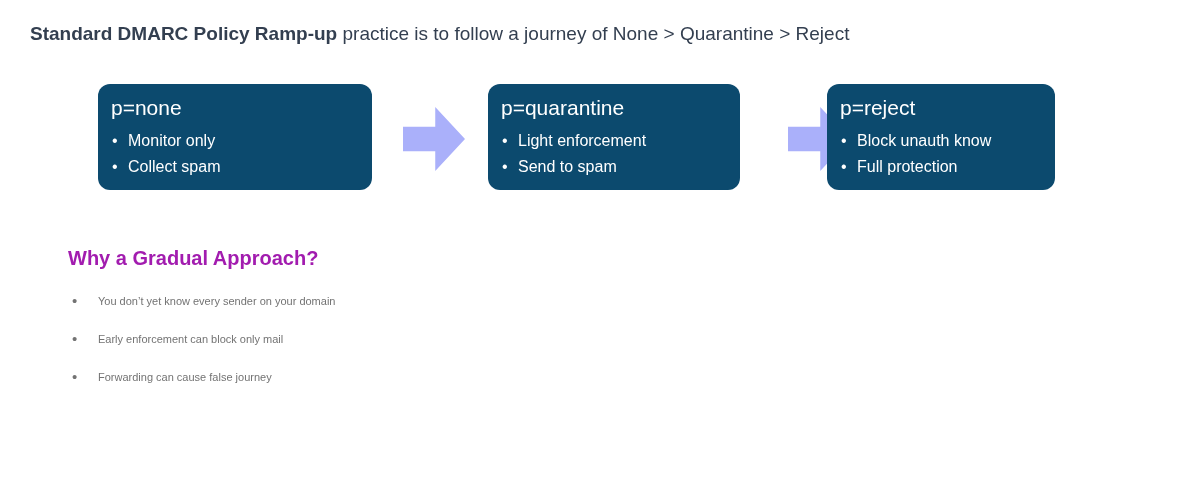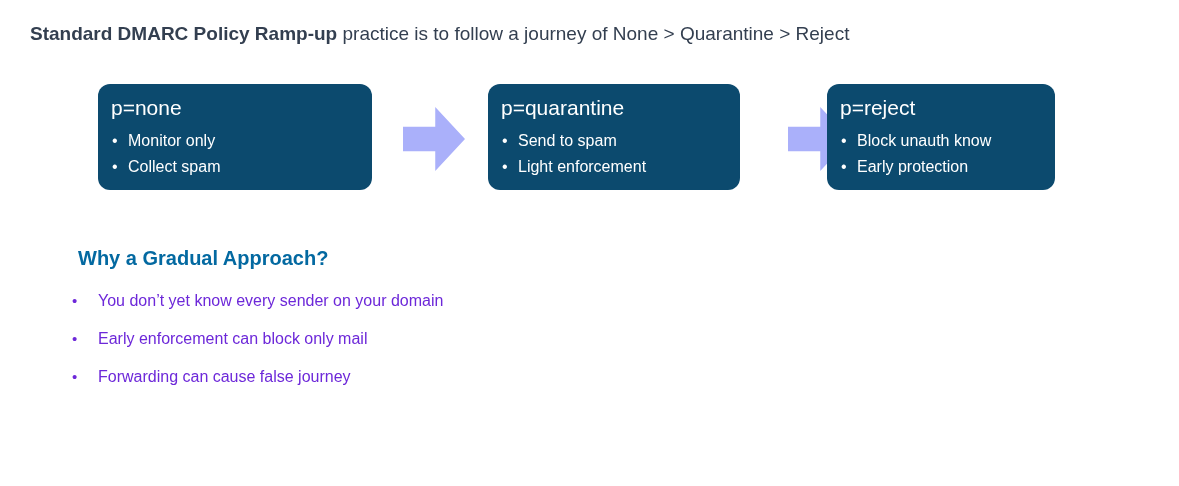--- a/index.html
+++ b/index.html
@@ -72,40 +72,40 @@
     height: 64px;
     background: #aab0fa;
     clip-path: polygon(0 31%, 52% 31%, 52% 0, 100% 50%, 52% 100%, 52% 69%, 0 69%);
   }
   .flow-arrow.a0 { left: 403px; }
   .flow-arrow.a1 { left: 788px; }
 
   
   .why-heading {
     position: absolute;
-    left: 78px;
+    left: 68px;
     top: 246px;
     font-size: 20px;
     line-height: 24px;
     font-weight: 700;
-    color: #0369a1;
+    color: #a21caf;
   }
   .why-list {
     position: absolute;
     left: 70px;
     top: 282px;
     width: 700px;
   }
   .why-item {
     position: relative;
     height: 38px;
     line-height: 38px;
-    font-size: 16px;
+    font-size: 11px;
     padding-left: 28px;
-    color: #6d28d9;
+    color: #737373;
     white-space: nowrap;
   }
   .why-item::before {
     content: "\2022";
     position: absolute;
     left: 2px;
     top: 0;
     font-size: 15px;
   }
 </style>
@@ -124,32 +124,32 @@
       <div class="stage-bullet">Monitor only</div>
       <div class="stage-bullet">Collect spam</div>
     </div>
   </div>
 
   <div class="flow-arrow a0"></div>
 
   <div class="stage-box s1">
     <div class="stage-heading">p=quarantine</div>
     <div class="stage-bullets">
+      <div class="stage-bullet">Light enforcement</div>
       <div class="stage-bullet">Send to spam</div>
-      <div class="stage-bullet">Light enforcement</div>
     </div>
   </div>
 
   <div class="flow-arrow a1"></div>
 
   <div class="stage-box s2">
     <div class="stage-heading">p=reject</div>
     <div class="stage-bullets">
       <div class="stage-bullet">Block unauth know</div>
-      <div class="stage-bullet">Early protection</div>
+      <div class="stage-bullet">Full protection</div>
     </div>
   </div>
 
   <div class="why-heading">Why a Gradual Approach?</div>
 
   <div class="why-list">
     <div class="why-item">You don’t yet know every sender on your domain</div>
     <div class="why-item">Early enforcement can block only mail</div>
     <div class="why-item">Forwarding can cause false journey</div>
   </div>

